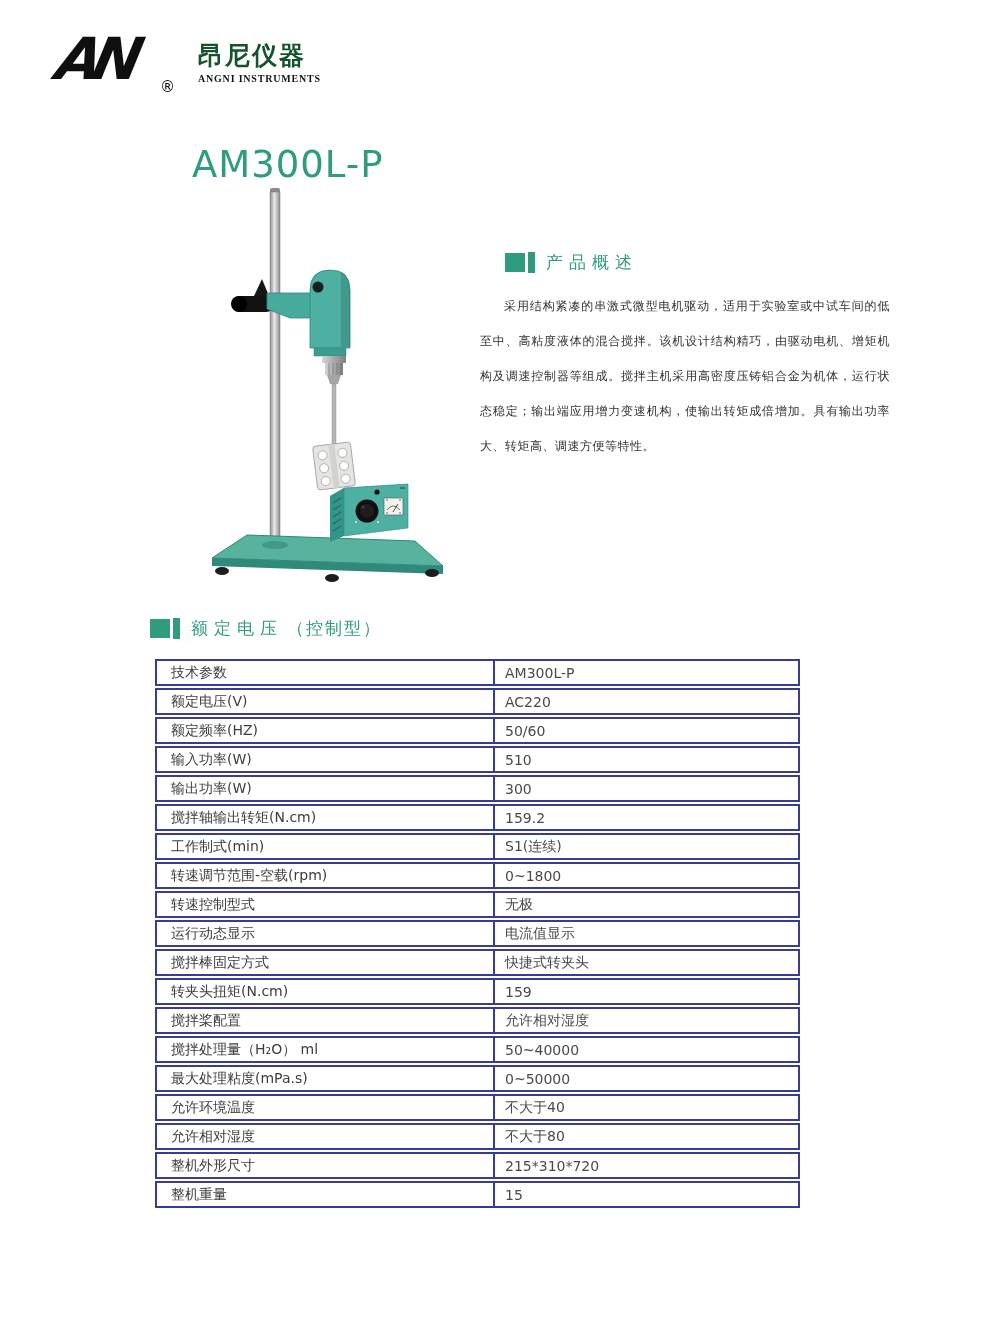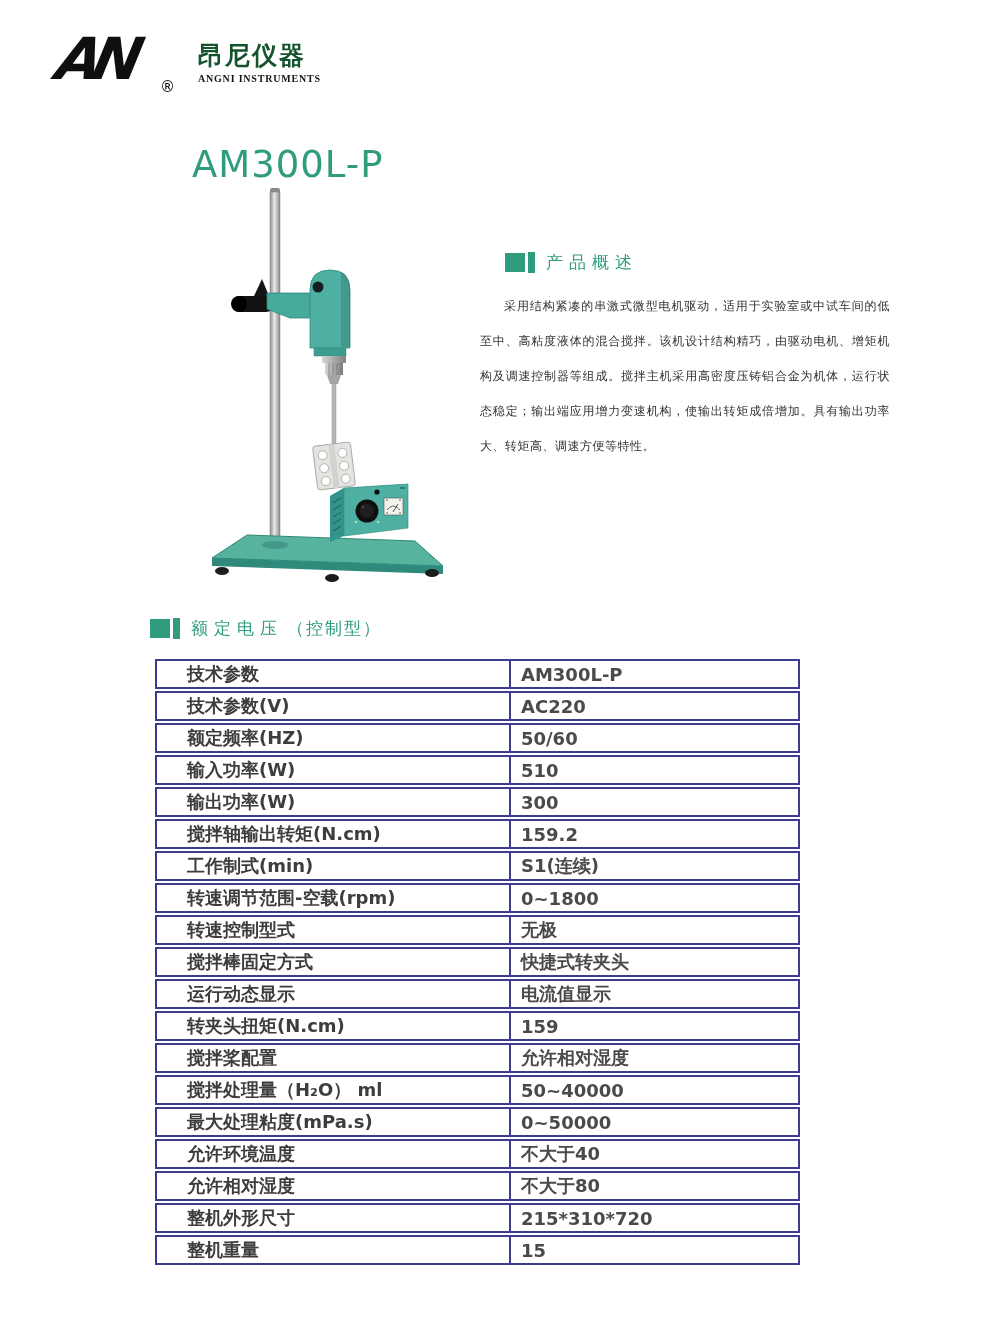--- a/index.html
+++ b/index.html
@@ -45,23 +45,23 @@
     text-align:justify; text-indent:2em; letter-spacing:0.5px;
   }
 
   
   .params-header { position:absolute; left:150px; top:617px; }
   .params-table {
     position:absolute; left:155px; top:657px; width:645px;
     border-collapse:separate; border-spacing:0 2px; table-layout:fixed;
   }
   .params-table td {
-    height:21px; font-size:18px; color:#3d3d3d; vertical-align:middle;
+    height:21px; font-size:14px; color:#3d3d3d; vertical-align:middle;
     border:2px solid var(--table-border,#3b3b92);
-    padding:1px 4px 1px 30px; overflow:hidden; white-space:nowrap;font-weight:bold;
+    padding:1px 4px 1px 14px; overflow:hidden; white-space:nowrap;
   }
   .params-table td.label-cell { width:318px; border-right-width:2px; }
   .params-table td.value-cell { border-left-width:0; padding-left:10px; color:#4a4a4a; }
 
   
   .product-figure { position:absolute; left:170px; top:178px; width:300px; height:420px; }
 </style>
 </head>
 <body>
 
@@ -185,21 +185,21 @@
     <span class="sh-subtitle">（控制型）</span>
   </div>
 
   <table class="params-table">
     <tbody>
         <tr>
           <td class="label-cell">技术参数</td>
           <td class="value-cell">AM300L-P</td>
         </tr>
         <tr>
-          <td class="label-cell">技术参数(V)</td>
+          <td class="label-cell">额定电压(V)</td>
           <td class="value-cell">AC220</td>
         </tr>
         <tr>
           <td class="label-cell">额定频率(HZ)</td>
           <td class="value-cell">50/60</td>
         </tr>
         <tr>
           <td class="label-cell">输入功率(W)</td>
           <td class="value-cell">510</td>
         </tr>
@@ -217,28 +217,28 @@
         </tr>
         <tr>
           <td class="label-cell">转速调节范围-空载(rpm)</td>
           <td class="value-cell">0~1800</td>
         </tr>
         <tr>
           <td class="label-cell">转速控制型式</td>
           <td class="value-cell">无极</td>
         </tr>
         <tr>
+          <td class="label-cell">运行动态显示</td>
+          <td class="value-cell">电流值显示</td>
+        </tr>
+        <tr>
           <td class="label-cell">搅拌棒固定方式</td>
           <td class="value-cell">快捷式转夹头</td>
         </tr>
         <tr>
-          <td class="label-cell">运行动态显示</td>
-          <td class="value-cell">电流值显示</td>
-        </tr>
-        <tr>
           <td class="label-cell">转夹头扭矩(N.cm)</td>
           <td class="value-cell">159</td>
         </tr>
         <tr>
           <td class="label-cell">搅拌桨配置</td>
           <td class="value-cell">允许相对湿度</td>
         </tr>
         <tr>
           <td class="label-cell">搅拌处理量（H₂O） ml</td>
           <td class="value-cell">50~40000</td>

